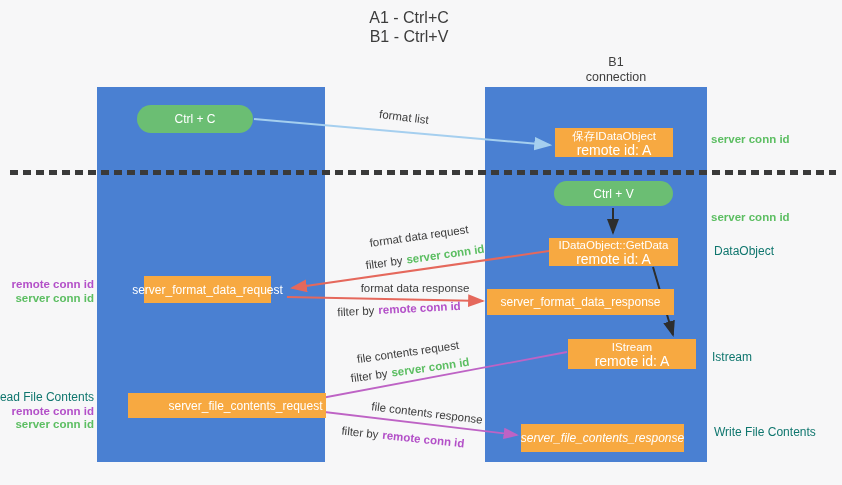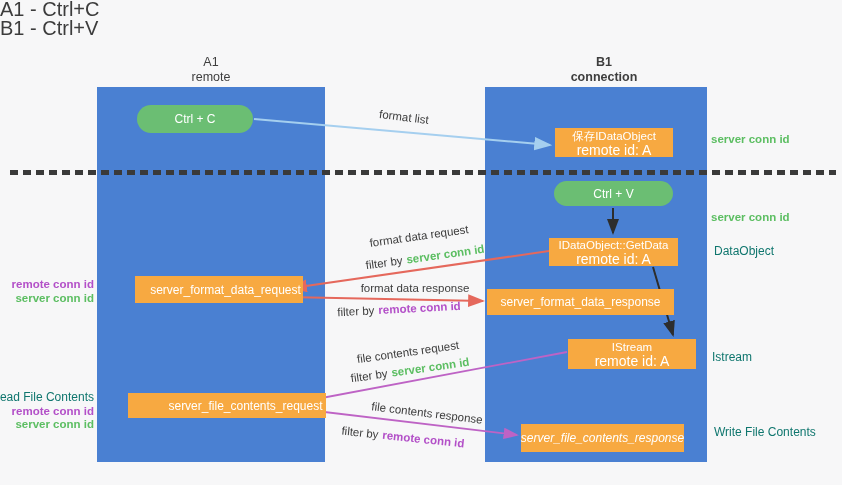--- a/index.html
+++ b/index.html
@@ -6,30 +6,30 @@
   body{
     width:842px;height:485px;
     background:#f7f7f8;
     font-family:"Liberation Sans", sans-serif;
     position:relative;overflow:hidden;
     color:#3d3d3d;
   }
   .stage{position:absolute;inset:0;}
   
   .title{
-    position:absolute;top:0;left:0;width:818px;
-    text-align:left;font-size:20px;line-height:19px;color:#3c3c3c;
+    position:absolute;top:8px;left:0;width:818px;
+    text-align:center;font-size:16px;line-height:19px;color:#3c3c3c;
   }
   
   .col-header{
     position:absolute;top:55px;width:120px;
     text-align:center;font-size:12.5px;line-height:15px;color:#3e3e3e;
   }
   .col-header.a1{left:151px;}
-  .col-header.b1{left:544px;font-weight:bold;}
+  .col-header.b1{left:556px;}
   
   .column{
     position:absolute;top:87px;height:375px;
     background:#4a80d2;z-index:1;
   }
   .column.a1{left:97px;width:228px;}
   .column.b1{left:485px;width:222px;}
   
   .divider{
     position:absolute;left:10px;top:170px;width:826px;height:5px;z-index:4;
@@ -43,21 +43,21 @@
     display:flex;flex-direction:column;align-items:center;justify-content:center;
     color:#fff;font-size:12px;line-height:14px;text-align:center;
   }
   .box.green{background:#6bbe73;border-radius:14px;}
   .box.orange{background:#f7a941;}
   .box .l2{font-size:14px;}
   .b-ctrl-c{left:137px;top:105px;width:116px;height:28px;}
   .b-save{left:555px;top:128px;width:118px;height:29px;font-size:11.5px;}
   .b-ctrl-v{left:554px;top:181px;width:119px;height:25px;}
   .b-getdata{left:549px;top:238px;width:129px;height:28px;font-size:11.5px;}
-  .b-format-req{left:135px;top:276px;width:155px;height:27px;padding-left:13px;}
+  .b-format-req{left:144px;top:276px;width:127px;height:27px;}
   .b-format-resp{left:487px;top:289px;width:187px;height:26px;}
   .b-istream{left:568px;top:339px;width:128px;height:30px;font-size:11.5px;}
   .b-file-req{left:128px;top:393px;width:161px;height:25px;padding-left:37px;}
   .b-file-resp{left:521px;top:424px;width:163px;height:28px;font-style:italic;}
   
   .alabel{
     position:absolute;z-index:5;white-space:nowrap;
     font-size:11.5px;color:#3d3d3d;
     transform:translate(-50%,-50%);
   }
@@ -93,24 +93,20 @@
 </head>
 <body>
 
 <div class="stage">
 
   <div class="title">
     <div>A1 - Ctrl+C</div>
     <div>B1 - Ctrl+V</div>
   </div>
 
-  <div class="col-header a1">
-    <div>A1</div>
-    <div>remote</div>
-  </div>
   <div class="col-header b1">
     <div>B1</div>
     <div>connection</div>
   </div>
 
   <div class="column a1"></div>
   <div class="column b1"></div>
 
   <div class="divider"></div>
 

